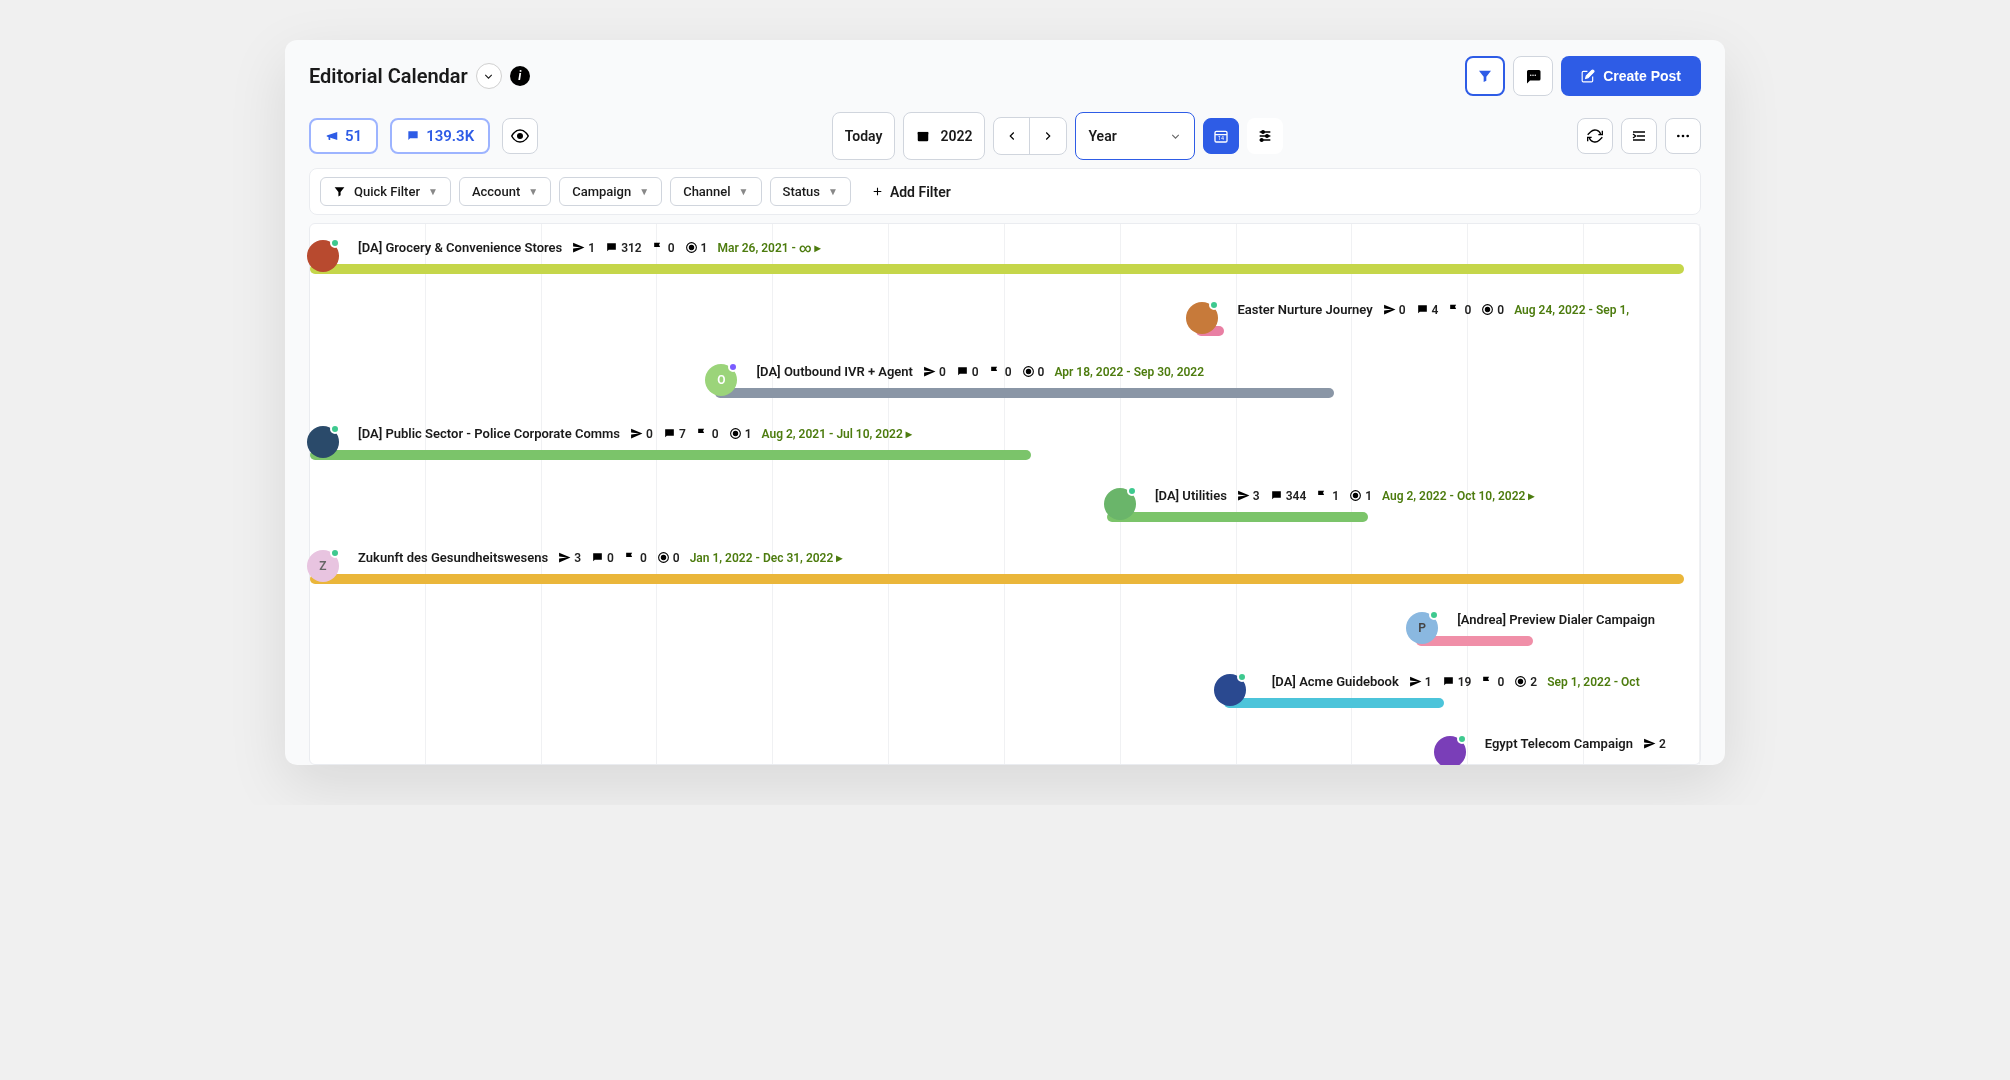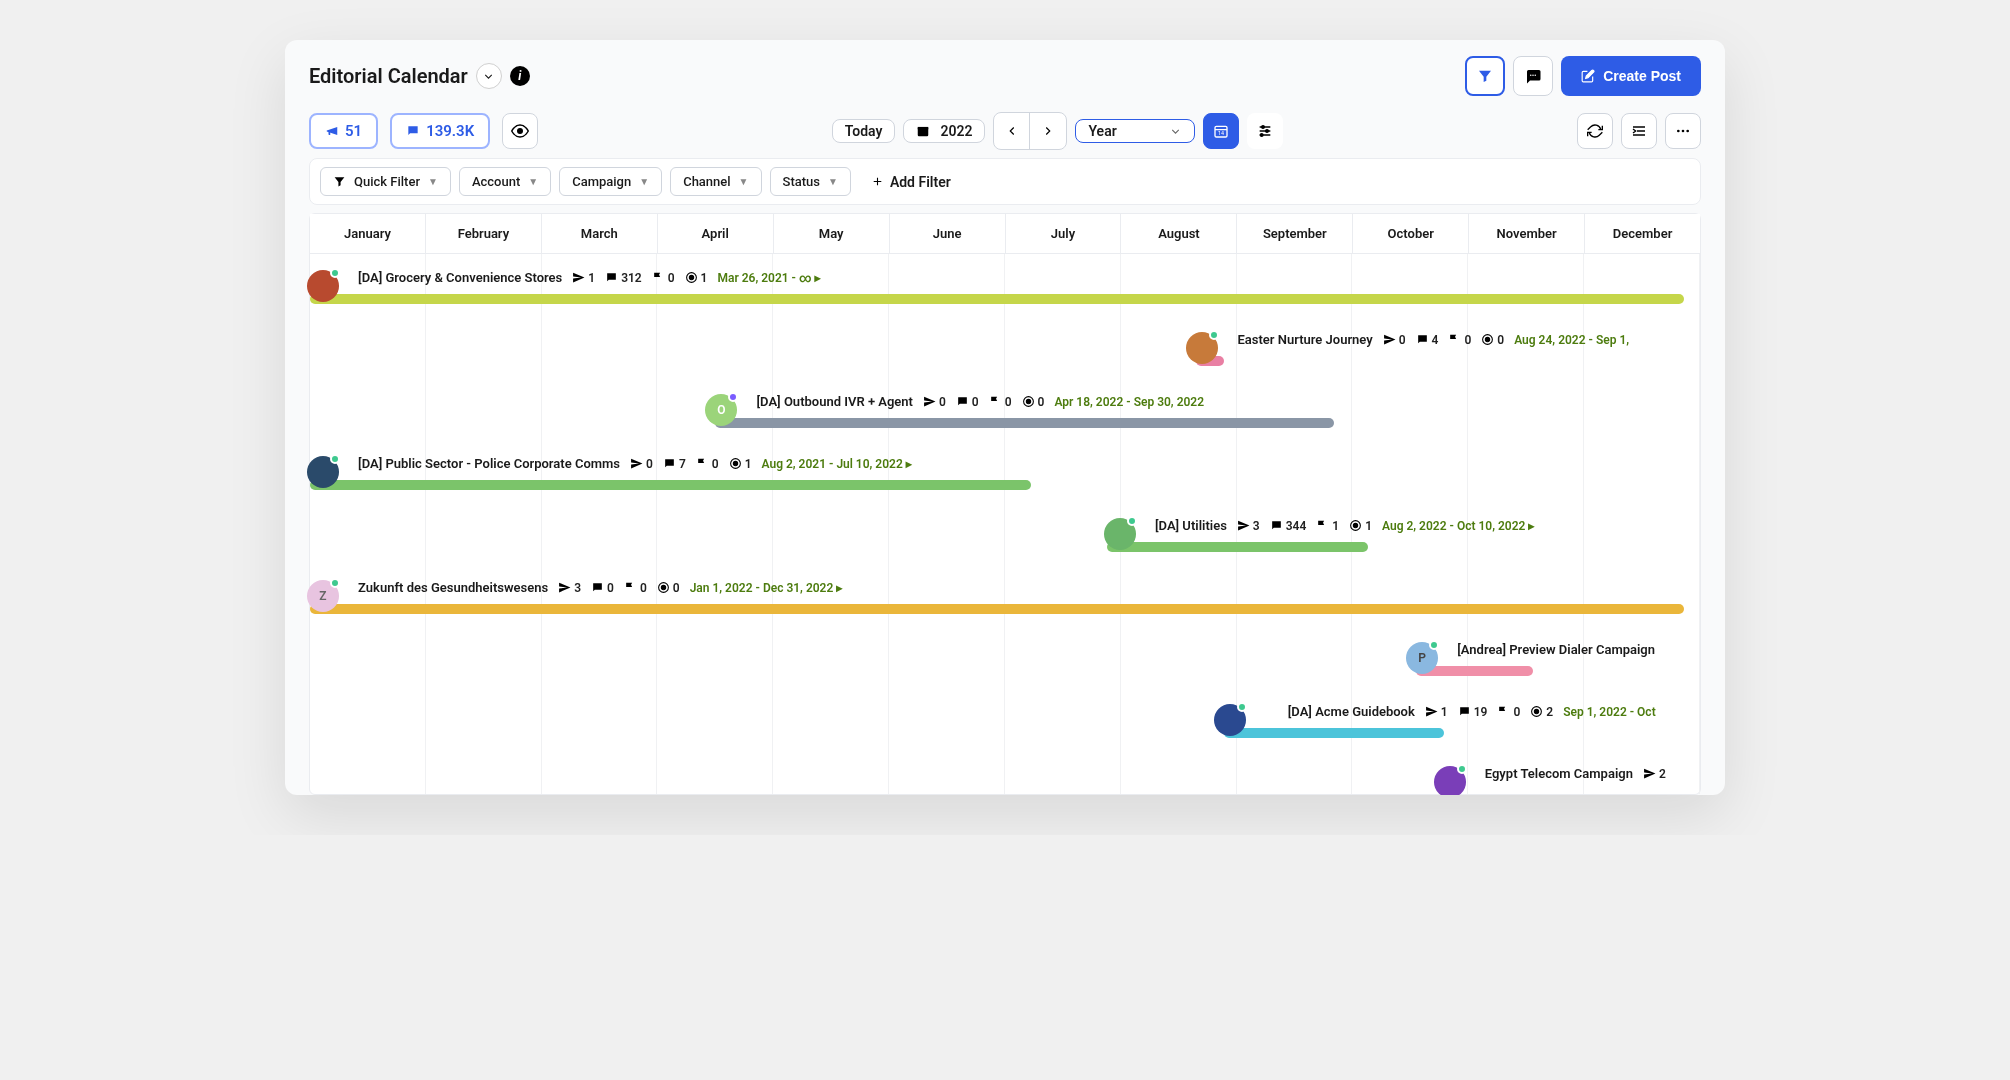--- a/index.html
+++ b/index.html
@@ -15,21 +15,21 @@
 .search-icon { position: absolute; left: 14px; top: 50%; transform: translateY(-50%); color: #888; }
 .header-right { display: flex; gap: 8px; margin-left: auto; }
 .icon-btn { width: 40px; height: 40px; border: 1px solid #d0d5dd; border-radius: 8px; background: #fff; display: flex; align-items: center; justify-content: center; cursor: pointer; }
 .icon-btn.primary-border { border: 2px solid #2e5ce6; color: #2e5ce6; }
 .icon-btn.dark { background: #fff; }
 .create-btn { background: #2e5ce6; color: #fff; border: none; border-radius: 8px; padding: 0 20px; height: 40px; font-size: 14px; font-weight: 600; display: flex; align-items: center; gap: 8px; cursor: pointer; }
 .toolbar { display: flex; align-items: center; padding: 0 24px 8px; gap: 12px; }
 .chip { border: 1px solid #d0d5dd; background: #fff; border-radius: 8px; padding: 0 14px; height: 36px; display: flex; align-items: center; gap: 6px; font-weight: 600; font-size: 15px; cursor: pointer; }
 .chip.blue { border: 2px solid #9db4ff; color: #2e5ce6; }
 .toolbar-center { display: flex; gap: 8px; align-items: center; margin: 0 auto; }
-.select-like { border: 1px solid #d0d5dd; background: #fff; border-radius: 8px; height: 24px; display: flex; align-items: center; padding: 0 12px; gap: 10px; font-weight: 600; cursor: pointer; }
+.select-like { border: 1px solid #d0d5dd; background: #fff; border-radius: 8px; height: 48px; display: flex; align-items: center; padding: 0 12px; gap: 10px; font-weight: 600; cursor: pointer; }
 .select-like.active { border: 1.5px solid #2e5ce6; }
 .nav-arrows { display: flex; border: 1px solid #d0d5dd; border-radius: 8px; background: #fff; overflow: hidden; }
 .nav-arrows > div { width: 36px; height: 36px; display: flex; align-items: center; justify-content: center; cursor: pointer; }
 .nav-arrows > div:first-child { border-right: 1px solid #d0d5dd; }
 .toolbar-right { display: flex; gap: 8px; }
 .toolbar-icon { width: 36px; height: 36px; border: 1px solid #d0d5dd; border-radius: 8px; background: #fff; display: flex; align-items: center; justify-content: center; cursor: pointer; }
 .filters { margin: 0 24px 8px; background: #fff; border: 1px solid #eaecf0; border-radius: 8px; padding: 8px 10px; display: flex; gap: 8px; }
 .filter-chip { border: 1px solid #d0d5dd; border-radius: 6px; padding: 6px 12px; background: #fff; display: flex; align-items: center; gap: 8px; font-size: 13px; font-weight: 500; cursor: pointer; justify-content: flex-end; }
 .caret { font-size: 10px; color: #888; }
 .add-filter { display: flex; align-items: center; gap: 6px; padding: 6px 12px; font-weight: 600; cursor: pointer; }
@@ -211,34 +211,20 @@
     <div class="add-filter">
       <svg width="13" height="13" viewBox="0 0 24 24" fill="none" stroke="#000" stroke-width="2">
           <line x1="12" y1="5" x2="12" y2="19"></line>
           <line x1="5" y1="12" x2="19" y2="12"></line>
         </svg>
       <span>Add Filter</span>
     </div>
   </div>
 
   <div class="timeline">
-    <div class="months" id="months-row">
-        <div class="month">January</div>
-        <div class="month">February</div>
-        <div class="month">March</div>
-        <div class="month">April</div>
-        <div class="month">May</div>
-        <div class="month">June</div>
-        <div class="month">July</div>
-        <div class="month">August</div>
-        <div class="month">September</div>
-        <div class="month">October</div>
-        <div class="month">November</div>
-        <div class="month">December</div>
-      </div>
     <div class="tl-body">
       <div class="gridlines" id="gridlines">
           <div></div>
           <div></div>
           <div></div>
           <div></div>
           <div></div>
           <div></div>
           <div></div>
           <div></div>
@@ -397,21 +383,21 @@
             <div class="avatar" style="left: calc(80% - 3px); background: rgb(138, 184, 224); color: rgb(68, 68, 68);">P</div>
             <div class="status-dot" style="background: rgb(62, 201, 143); left: calc(80% + 20px);"></div>
             <div class="label" style="left: 83.5%;">
               <span>[Andrea] Preview Dialer Campaign</span>
             </div>
           </div>
           <div class="row" style="top: 444px;">
             <div class="bar" style="left: 66.5%; width: 16%; background: rgb(76, 196, 218);"></div>
             <div class="avatar" style="left: calc(66% - 3px); background: rgb(42, 73, 144);"></div>
             <div class="status-dot" style="background: rgb(62, 201, 143); left: calc(66% + 20px);"></div>
-            <div class="label" style="left: 70%; margin-left: 16px;">
+            <div class="label" style="left: 70%;">
               <span>[DA] Acme Guidebook</span>
               <span class="stats">
                 <span><svg class="tiny" viewBox="0 0 24 24" fill="#000">
                     <path d="M2 21l21-9L2 3v7l15 2-15 2z"></path>
                   </svg>1</span>
                 <span><svg class="tiny" viewBox="0 0 24 24" fill="#000">
                     <path d="M4 4h16v12H7l-3 3z"></path>
                   </svg>19</span>
                 <span><svg class="tiny" viewBox="0 0 24 24" fill="#000">
                     <path d="M4 21V3h11l-2 4 2 4H4"></path>

